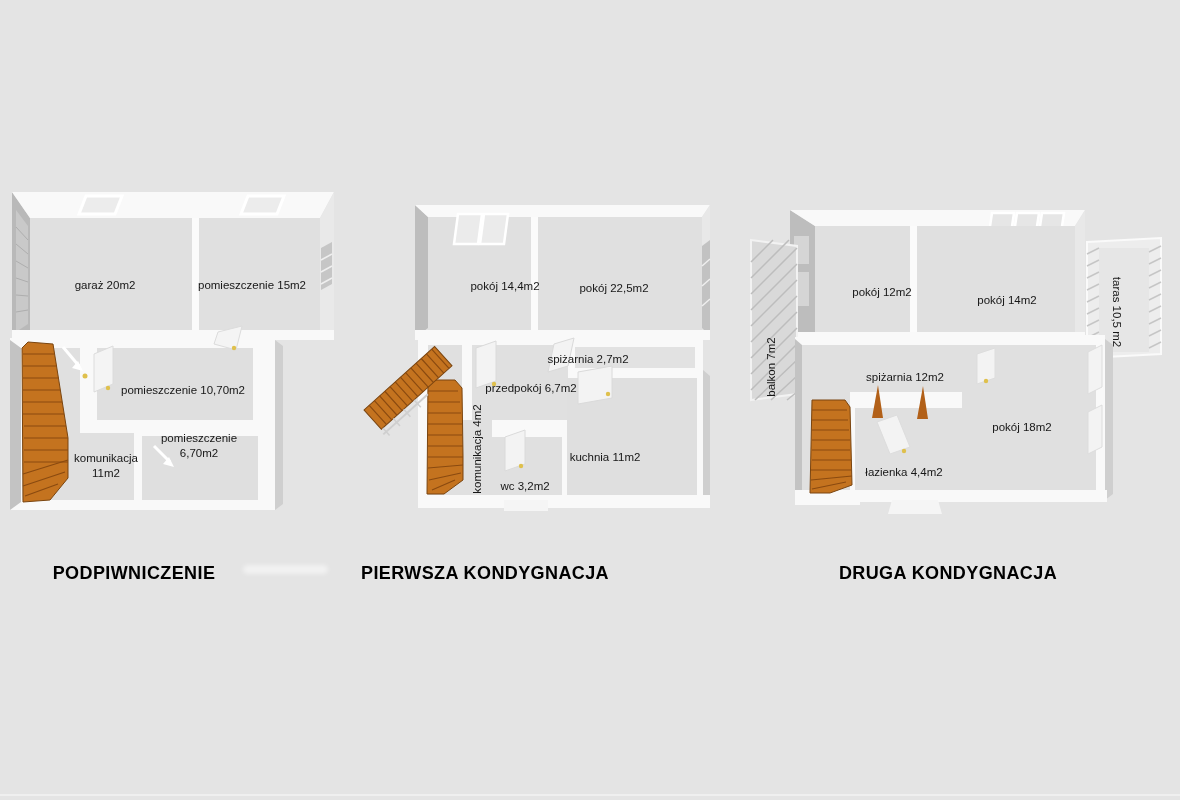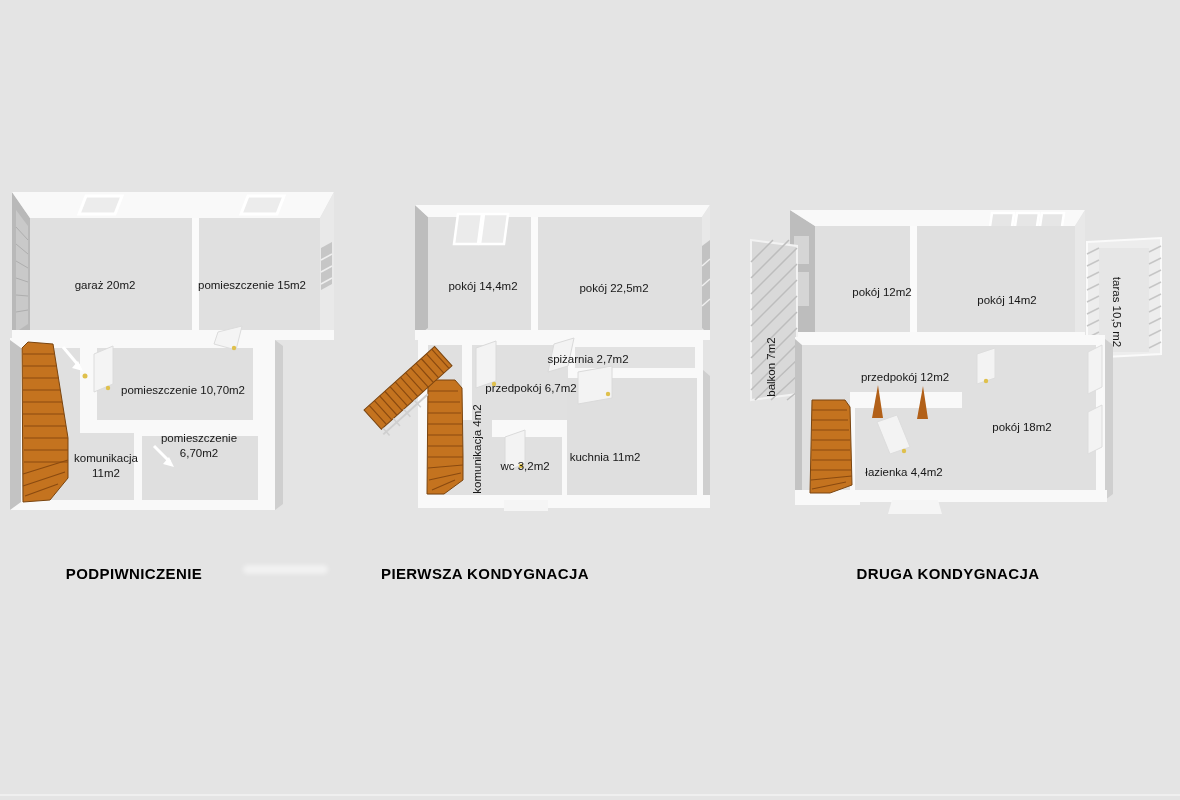--- a/index.html
+++ b/index.html
@@ -16,21 +16,21 @@
     transform:translate(-50%,-50%);
     font-size:11.5px; line-height:1.3;
     color:#161616; text-align:center; white-space:nowrap;
   }
   .room-label span { display:block; }
   .room-label.vertical-up   { transform:translate(-50%,-50%) rotate(-90deg); }
   .room-label.vertical-down { transform:translate(-50%,-50%) rotate(90deg); }
   .plan-title {
     position:absolute;
     transform:translate(-50%,-50%);
-    font-size:15px; font-weight:bold; letter-spacing:.4px;
+    font-size:18px; font-weight:bold; letter-spacing:.4px;
     color:#000; white-space:nowrap;
   }
   .bg-line { position:absolute; left:0; top:794px; width:1180px; height:2px; background:#efefef; }
   .bg-smudge {
     position:absolute; left:243px; top:565px; width:85px; height:9px;
     background:rgba(255,255,255,.5); border-radius:5px; filter:blur(2px);
   }
 </style>
 </head>
 <body>
@@ -190,56 +190,56 @@
     </div>
   <div class="room-label" style="left:106px;top:466px">
       <span>komunikacja</span>
       <span>11m2</span>
     </div>
   <div class="room-label" style="left:199px;top:446px">
       <span>pomieszczenie</span>
       <span>6,70m2</span>
     </div>
 
-  <div class="room-label" style="left:483px;top:286px">
+  <div class="room-label" style="left:505px;top:286px">
       <span>pokój 14,4m2</span>
     </div>
   <div class="room-label" style="left:614px;top:288px">
       <span>pokój 22,5m2</span>
     </div>
   <div class="room-label" style="left:588px;top:359px">
       <span>spiżarnia 2,7m2</span>
     </div>
   <div class="room-label" style="left:531px;top:388px">
       <span>przedpokój 6,7m2</span>
     </div>
   <div class="room-label vertical-up" style="left:477px;top:449px">
       <span>komunikacja 4m2</span>
     </div>
-  <div class="room-label" style="left:525px;top:466px">
+  <div class="room-label" style="left:525px;top:486px">
       <span>wc 3,2m2</span>
     </div>
   <div class="room-label" style="left:605px;top:457px">
       <span>kuchnia 11m2</span>
     </div>
 
   <div class="room-label" style="left:882px;top:292px">
       <span>pokój 12m2</span>
     </div>
   <div class="room-label" style="left:1007px;top:300px">
       <span>pokój 14m2</span>
     </div>
   <div class="room-label vertical-up" style="left:771px;top:367px">
       <span>balkon 7m2</span>
     </div>
   <div class="room-label vertical-down" style="left:1117px;top:312px">
       <span>taras 10,5 m2</span>
     </div>
   <div class="room-label" style="left:905px;top:377px">
-      <span>przedpokój 12m2</span>
+      <span>spiżarnia 12m2</span>
     </div>
   <div class="room-label" style="left:1022px;top:427px">
       <span>pokój 18m2</span>
     </div>
   <div class="room-label" style="left:904px;top:472px">
       <span>łazienka 4,4m2</span>
     </div>
 
   <div class="plan-title" style="left:134px;top:573px">PODPIWNICZENIE</div>
   <div class="plan-title" style="left:485px;top:573px">PIERWSZA KONDYGNACJA</div>

